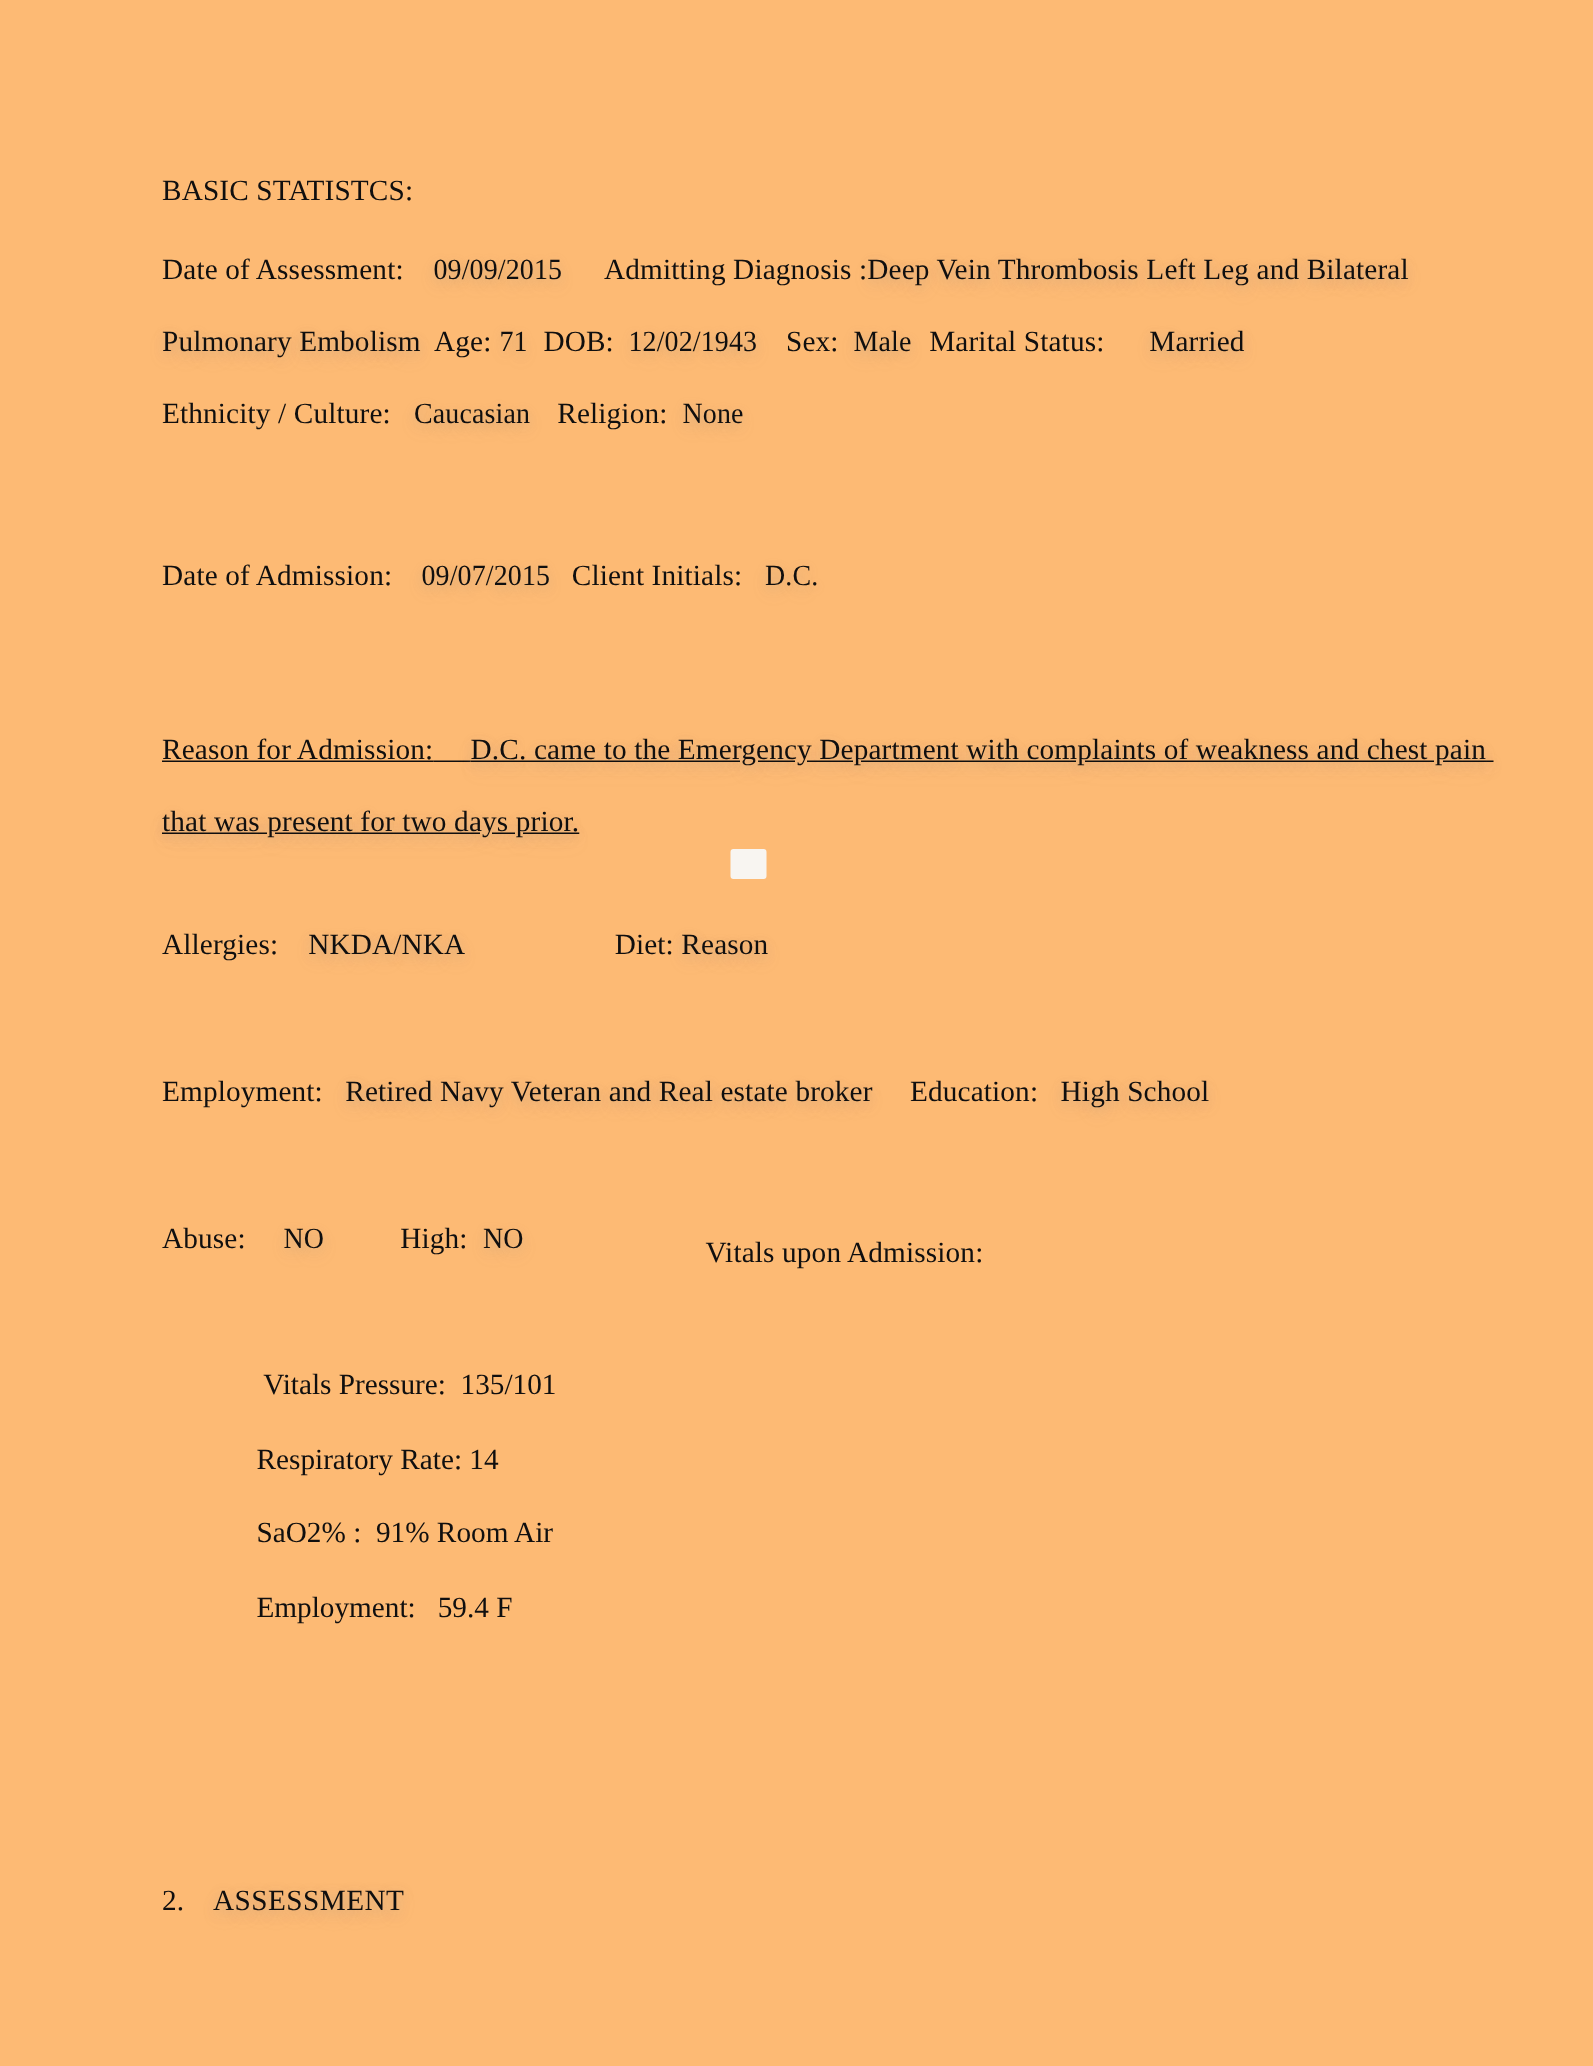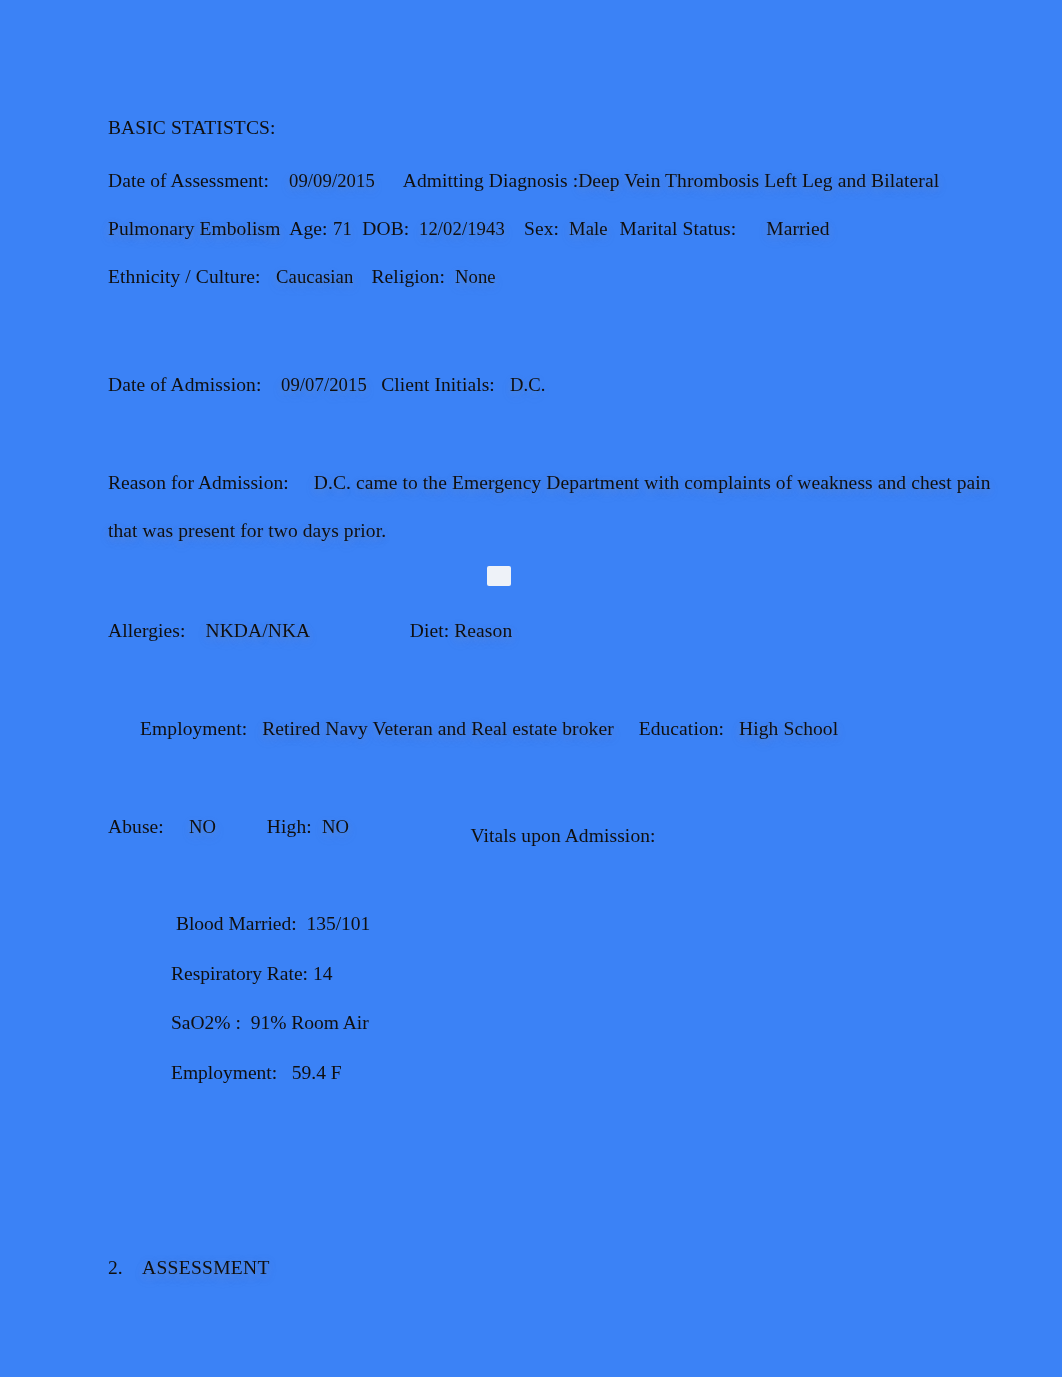--- a/index.html
+++ b/index.html
@@ -15,21 +15,21 @@
     overflow: hidden;
     font-family: "Liberation Serif", "DejaVu Serif", serif;
     color: #100f0f;
     -webkit-font-smoothing: antialiased;
   }
   .page {
     position: absolute;
     top: 0; left: 0;
     width: 1062px;
     height: 1377px;
-    background: #3b82f6;
+    background: #fdba74;
   }
   .doc {
     position: absolute;
     left: 108px;
     top: 104px;
     width: 910px;
   }
   
   .line {
     font-size: 19.5px;
@@ -54,23 +54,23 @@
     display: inline-block;
     transform-origin: left center;
     text-shadow: 0 2px 7px rgba(150,150,150,0.30),
                  0 5px 12px rgba(170,170,170,0.18);
   }
   
   .blk { position: absolute; left: 0; width: 910px; }
   .b-head     { top: 0px; }
   .b-assess   { top: 53px; }
   .b-admit    { top: 257px; }
-  .b-reason   { top: 355px; }
+  .b-reason   { top: 373px; text-decoration: underline; }
   .b-allergy  { top: 503px; }
-  .b-employ   { top: 601px; margin-left: 32px; }
+  .b-employ   { top: 601px; }
   .b-abuse    { top: 699px; }
   .b-vitals   { top: 708px; text-align: center; }
   .b-vlist    { top: 795px; }
   .b-section  { top: 1147px; }
 
   .vline {
     font-size: 19.5px;
     line-height: 49.5px;
     white-space: pre;
     padding-left: 63px;
@@ -132,21 +132,21 @@
     <div class="blk b-abuse">
       <div class="line"><span>Abuse:</span><span>     </span><span class="val-n">NO</span><span>          </span><span>High:</span><span>  </span><span class="val-n">NO</span></div>
     </div>
 
     <div class="blk b-vitals">
       <div class="line">Vitals upon Admission:</div>
     </div>
 
     <div class="blk b-vlist">
 
-      <div class="vline"><span> Blood Married:</span><span>  </span><span>135/101</span></div>
+      <div class="vline"><span> Vitals Pressure:</span><span>  </span><span>135/101</span></div>
 
       <div class="vline"><span>Respiratory Rate:</span><span> </span><span>14</span></div>
 
       <div class="vline"><span>SaO2% :</span><span>  </span><span>91% Room Air</span></div>
 
       <div class="vline"><span>Employment:</span><span>   </span><span>59.4 F</span></div>
     </div>
 
     <div class="blk b-section">
       <div class="section-line"><span class="sec-num">2.</span><span class="sec-label">ASSESSMENT</span></div>

